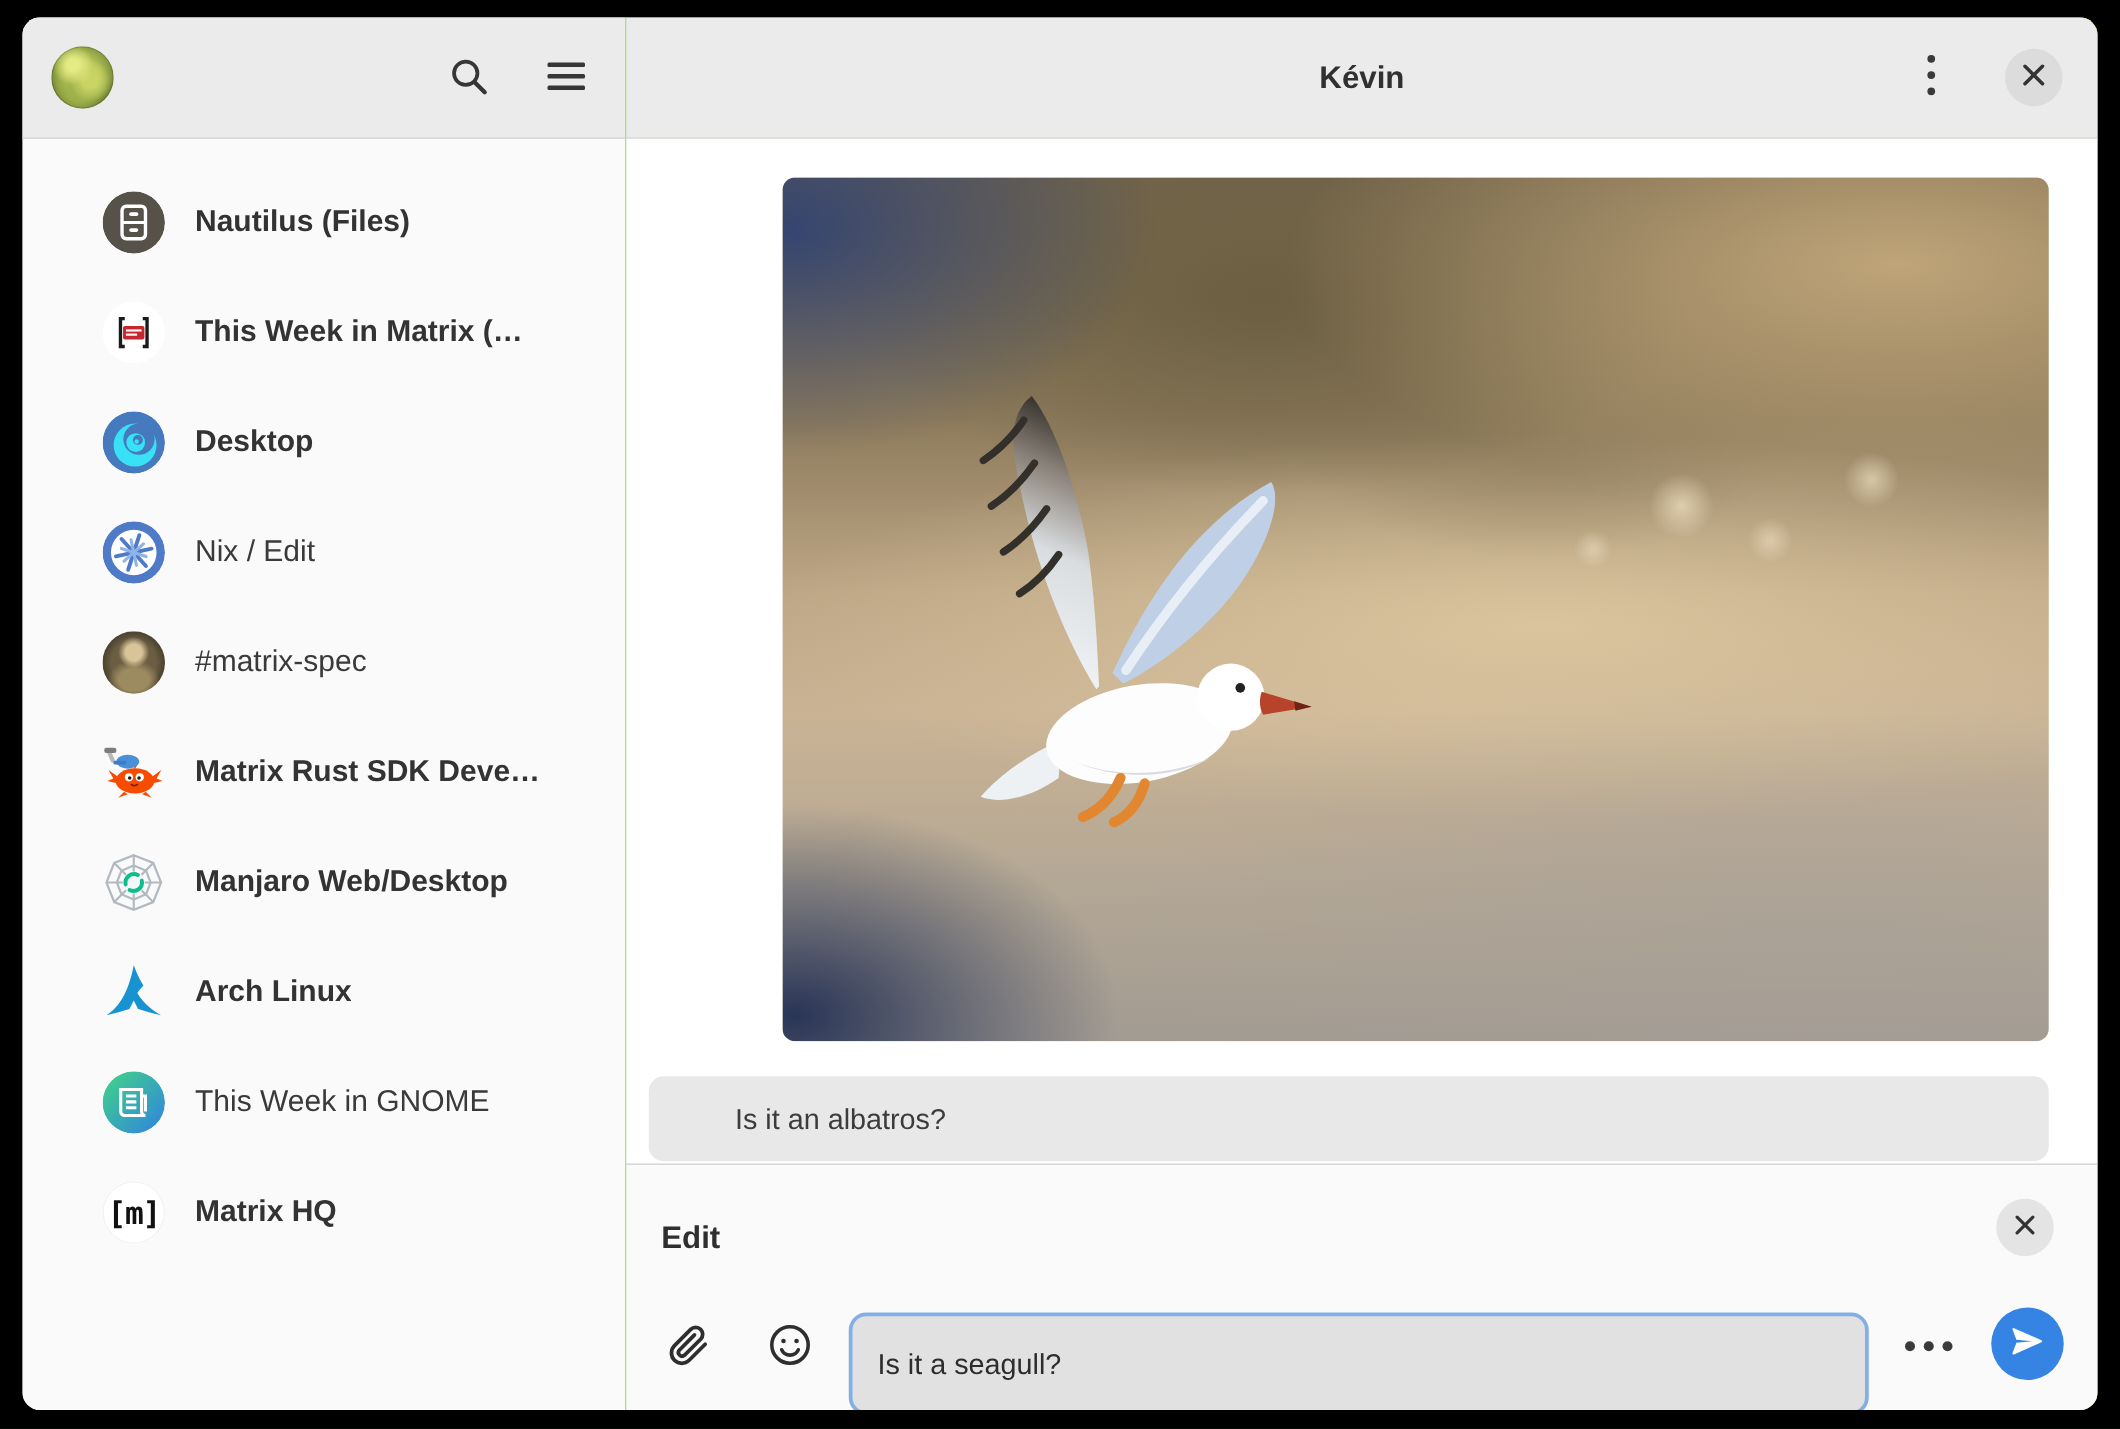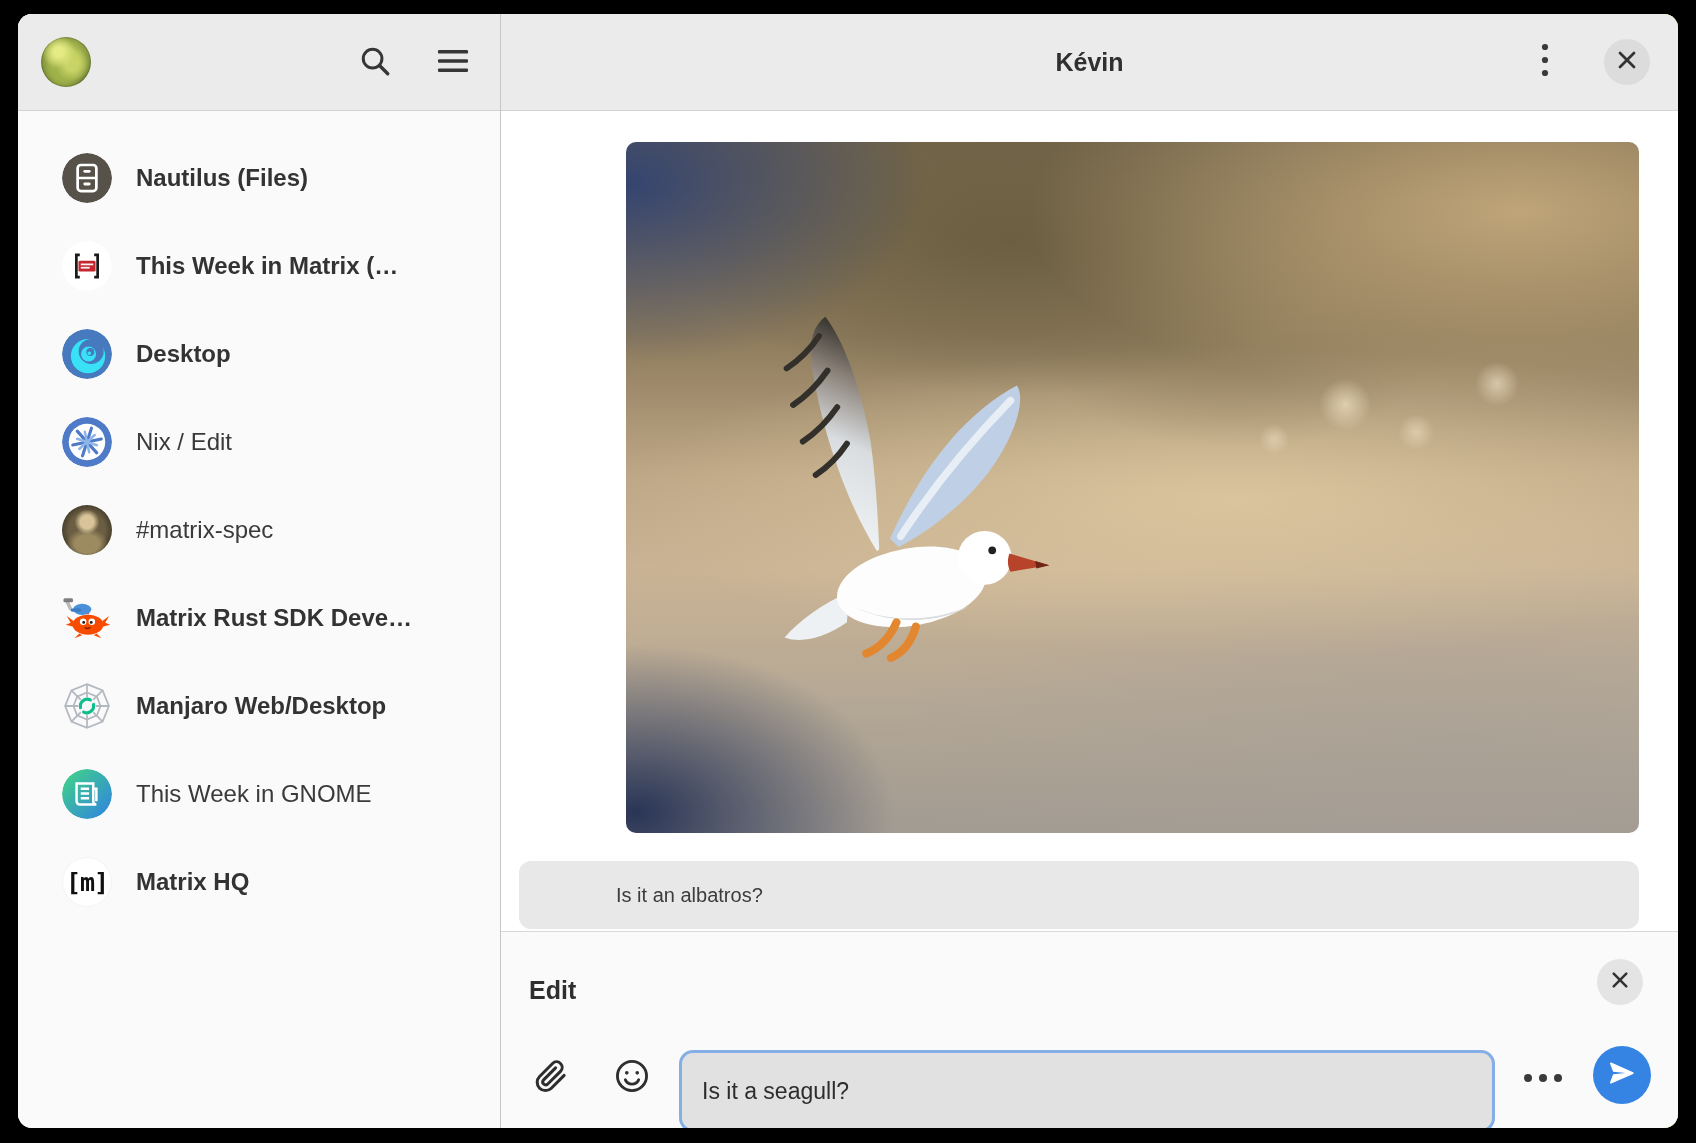--- a/index.html
+++ b/index.html
@@ -16,21 +16,21 @@
       radial-gradient(circle at 35% 30%,#e4ea84 0 10%,rgba(0,0,0,0) 34%),
       radial-gradient(circle at 62% 55%,#c8d465 0 14%,rgba(0,0,0,0) 40%),
       radial-gradient(circle at 45% 70%,#9fb24a 0 16%,rgba(0,0,0,0) 45%),
       radial-gradient(circle at 50% 45%,#bdcb5d 0 30%,#8a9c41 60%,#55652c 85%,#3c4a22 100%);
     box-shadow:inset 0 0 0 1px rgba(0,0,0,.15);}
   .icon-btn{position:absolute;top:28px;width:42px;height:42px;display:flex;align-items:center;
     justify-content:center;border-radius:8px;cursor:pointer;}
   .icon-btn.search{right:104px;}
   .icon-btn.menu{right:26px;}
   .room-list{flex:1;padding-top:23px;overflow:hidden;}
-  .room{height:88px;display:flex;align-items:center;padding-left:44px;cursor:pointer;}
+  .room{height:88px;display:flex;align-items:center;padding-left:64px;cursor:pointer;}
   .room .ravatar{width:50px;height:50px;flex:0 0 50px;border-radius:50%;margin-right:24px;
     display:flex;align-items:center;justify-content:center;overflow:hidden;}
   .room .rlabel{font-size:24px;color:#3a3a3a;white-space:nowrap;overflow:hidden;}
   .room.bold .rlabel{font-weight:700;color:#333;}
   .ravatar.photo-person{background:
       radial-gradient(circle at 50% 34%,#d8c498 0 16%,rgba(0,0,0,0) 30%),
       radial-gradient(ellipse 60% 45% at 50% 78%,#9c8a60 0 40%,rgba(0,0,0,0) 70%),
       radial-gradient(circle at 50% 50%,#6b5e42 0 50%,#3a3426 80%,#262117 100%);}
   .ravatar.plain{background:transparent;border-radius:0;}
   .matrix-circle{width:50px;height:50px;border-radius:50%;background:#fff;display:flex;
@@ -60,21 +60,21 @@
       radial-gradient(ellipse 430px 280px at 1% 97%,rgba(28,42,80,.9),rgba(28,42,80,0) 60%),
       radial-gradient(ellipse 700px 280px at 88% 10%,rgba(198,170,124,.9),rgba(198,170,124,0) 70%),
       radial-gradient(ellipse 520px 240px at 38% 14%,rgba(104,92,62,.85),rgba(104,92,62,0) 65%),
       radial-gradient(ellipse 300px 160px at 60% 28%,rgba(140,122,88,.7),rgba(140,122,88,0) 70%),
       radial-gradient(ellipse 900px 220px at 60% 52%,rgba(224,203,163,.8),rgba(224,203,163,0) 70%),
       radial-gradient(ellipse 800px 320px at 82% 88%,rgba(168,160,152,.55),rgba(168,160,152,0) 70%),
       linear-gradient(180deg,#74664c 0%,#8d7b5c 28%,#bda685 48%,#cab394 62%,#b3a795 82%,#a29b92 100%);}
   .bird{position:absolute;left:8%;top:13%;width:34%;height:70%;}
   .bubble{position:absolute;left:18px;top:750px;width:1120px;height:68px;background:#e8e8e8;
     border-radius:12px;display:flex;align-items:center;cursor:default;}
-  .bubble-text{margin-left:97px;font-size:20px;color:#3c3c3c;}
+  .bubble-text{margin-left:69px;font-size:23px;color:#3c3c3c;}
   
   .compose{flex:0 0 196px;background:#fafafa;border-top:1px solid #d8d8d8;position:relative;}
   .edit-label{position:absolute;left:28px;top:44px;font-size:25px;font-weight:700;color:#2f2f2f;}
   .close-edit{position:absolute;right:35px;top:27px;background:#e4e4e4;}
   .attach-btn{position:absolute;left:30px;top:126px;width:40px;height:40px;display:flex;
     align-items:center;justify-content:center;cursor:pointer;}
   .emoji-btn{position:absolute;left:111px;top:126px;width:40px;height:40px;display:flex;
     align-items:center;justify-content:center;cursor:pointer;}
   .msg-input{position:absolute;left:178px;top:118px;width:770px;height:46px;background:#e1e1e1;
     border:3px solid #84afe5;border-radius:14px;font-family:"Liberation Sans","DejaVu Sans",sans-serif;
@@ -219,20 +219,28 @@
                 <line x1="39" y1="9" x2="9" y2="39"></line>
               </g>
               <circle cx="24" cy="24" r="8.5" fill="#f4f6f8"></circle>
               <path d="M17.8 25.5 a6.6 6.6 0 0 1 9.4 -7.3" stroke="#0dbd8b" stroke-width="3" fill="none" stroke-linecap="round"></path>
               <path d="M30.2 22.5 a6.6 6.6 0 0 1 -9.4 7.3" stroke="#0dbd8b" stroke-width="3" fill="none" stroke-linecap="round"></path>
             </svg>
         </div>
         <div class="rlabel">Manjaro Web/Desktop</div>
       </div>
 
+      <div class="room bold">
+        <div class="ravatar plain">
+          <svg width="50" height="50" viewBox="0 0 48 48">
+              <path d="M24 3 C26.5 9.5 28.5 14 31.5 18.6 C30 20.2 28.2 22 26.8 24.4 C30 30.4 37 37.2 45 41.5 C38.5 39.8 32.5 38.3 27.3 36.6 L24 30.2 L20.7 36.6 C15.5 38.3 9.5 39.8 3 41.5 C12.5 35.5 20 24 24 3 Z" fill="#1793d1"></path>
+            </svg>
+        </div>
+        <div class="rlabel">Arch Linux</div>
+      </div>
 
       <div class="room">
         <div class="ravatar">
           <svg width="50" height="50" viewBox="0 0 48 48">
               <defs>
                 <linearGradient id="twg" x1="0" y1="0" x2="1" y2="1">
                   <stop offset="0" stop-color="#41d683"></stop>
                   <stop offset="1" stop-color="#3081e3"></stop>
                 </linearGradient>
               </defs>

